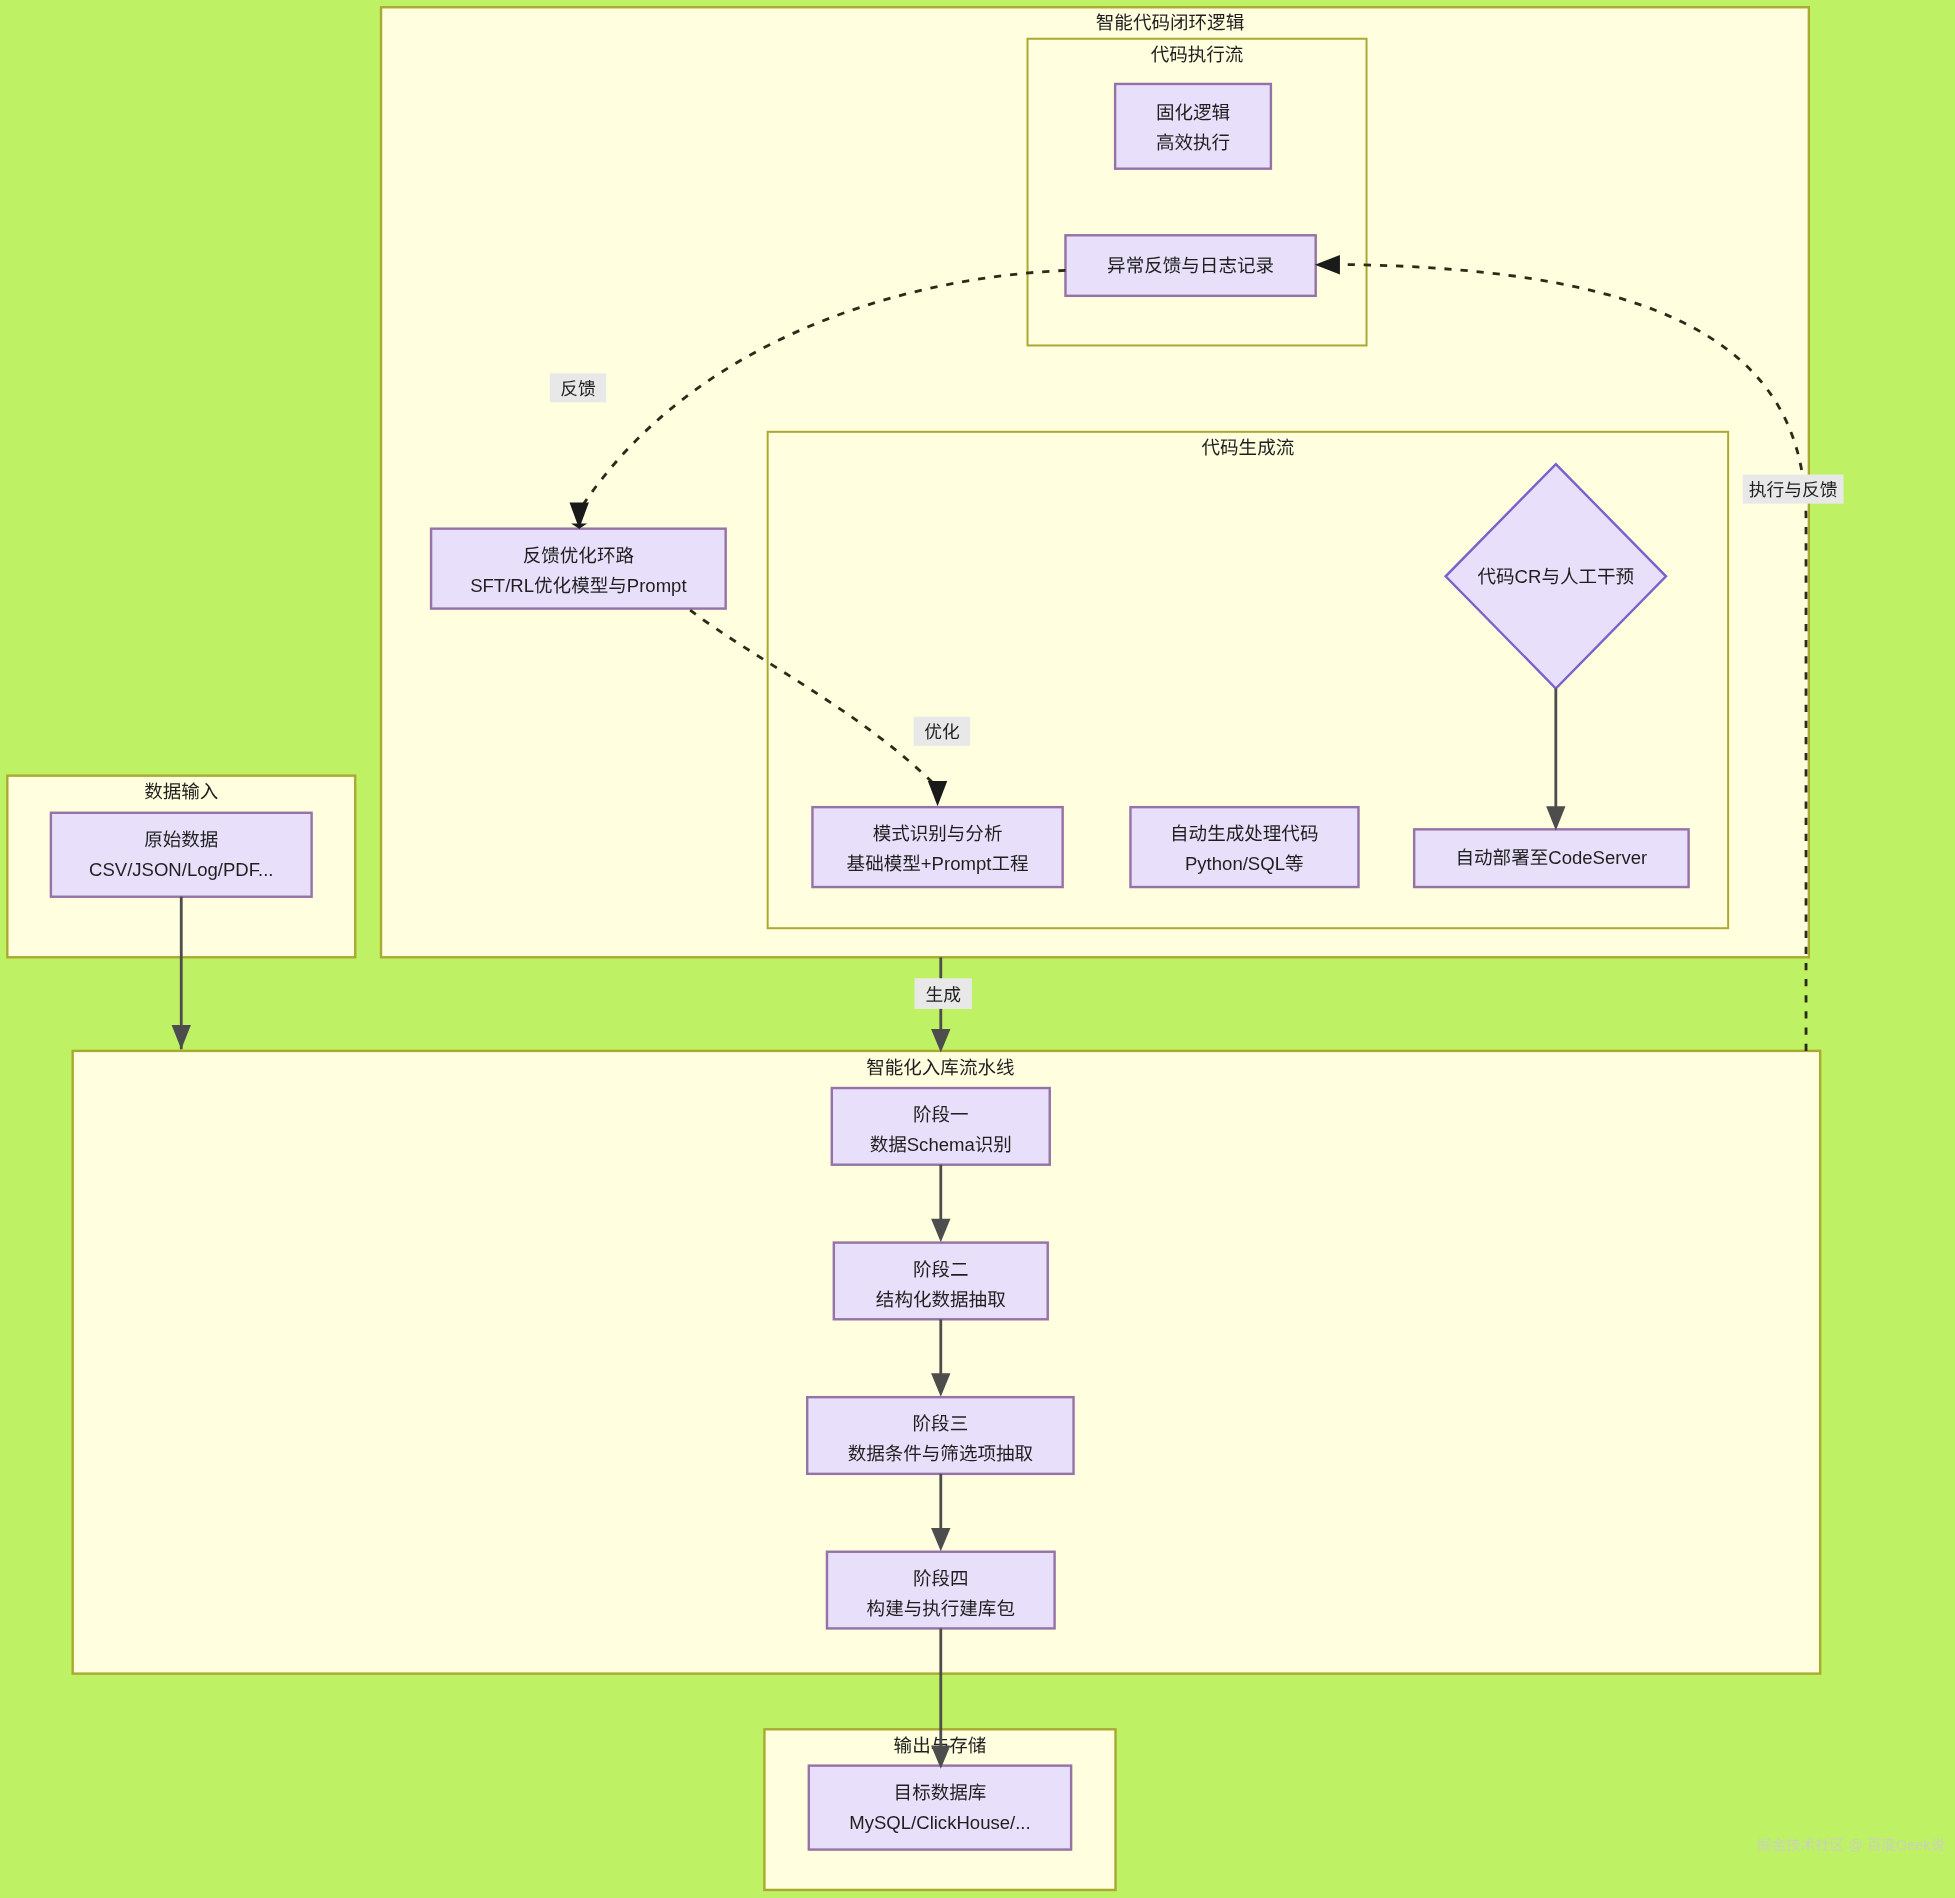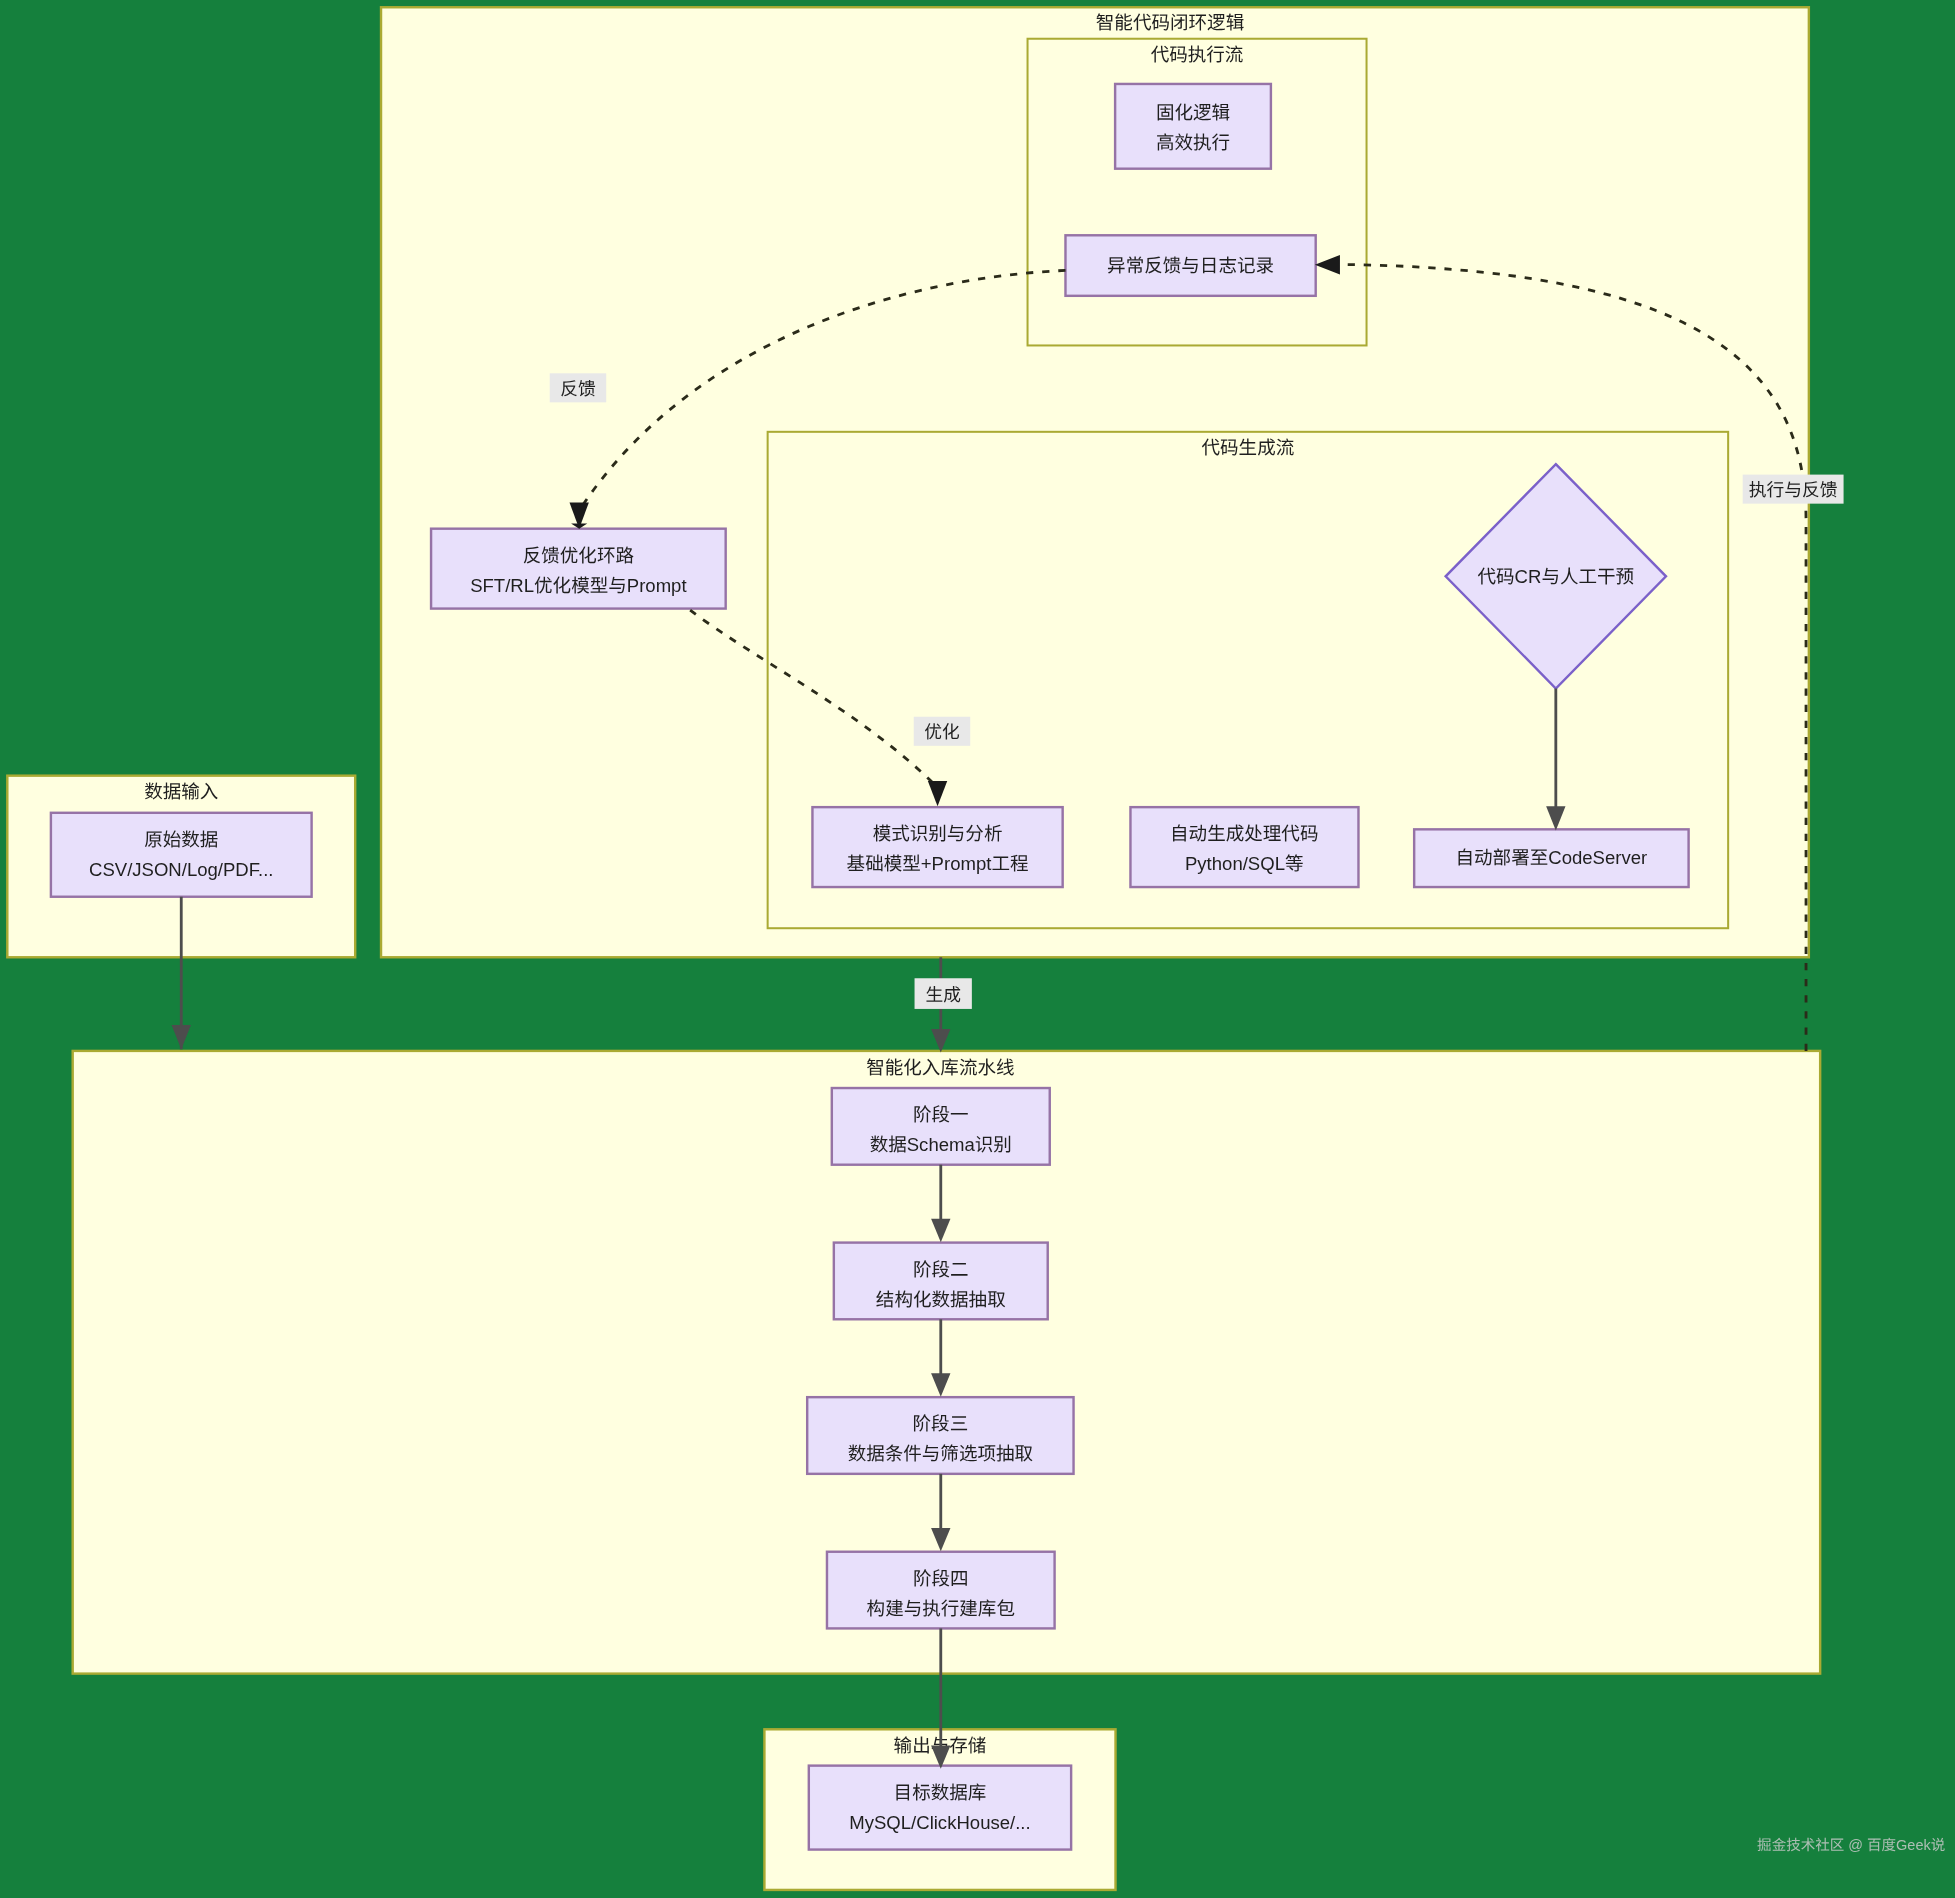--- a/index.html
+++ b/index.html
@@ -1,20 +1,20 @@
 <!DOCTYPE html>
 <html lang="zh-CN" style="font-size:6.5px"><head>
 <meta charset="utf-8">
 <title>智能代码闭环逻辑</title>
 <style>
   html,body{margin:0;padding:0;background:#000;}
   #stage{
     position:relative;
     width:1955px;height:1898px;
-    background:#15803d;
+    background:#bef264;
     font-family:"Liberation Sans","DejaVu Sans",sans-serif;
     overflow:hidden;
   }
   svg.layer{position:absolute;left:0;top:0;width:1955px;height:1898px;}
   .grp-rect{fill:#ffffe0;stroke:#aaaa33;stroke-width:6;}
   .grp-rect-inner{fill:#ffffe0;stroke:#aaaa33;stroke-width:5;}
   .grp-title{
     font-size:46px;fill:#1f1f1f;text-anchor:middle;
     font-family:"Liberation Sans","DejaVu Sans",sans-serif;
   }

